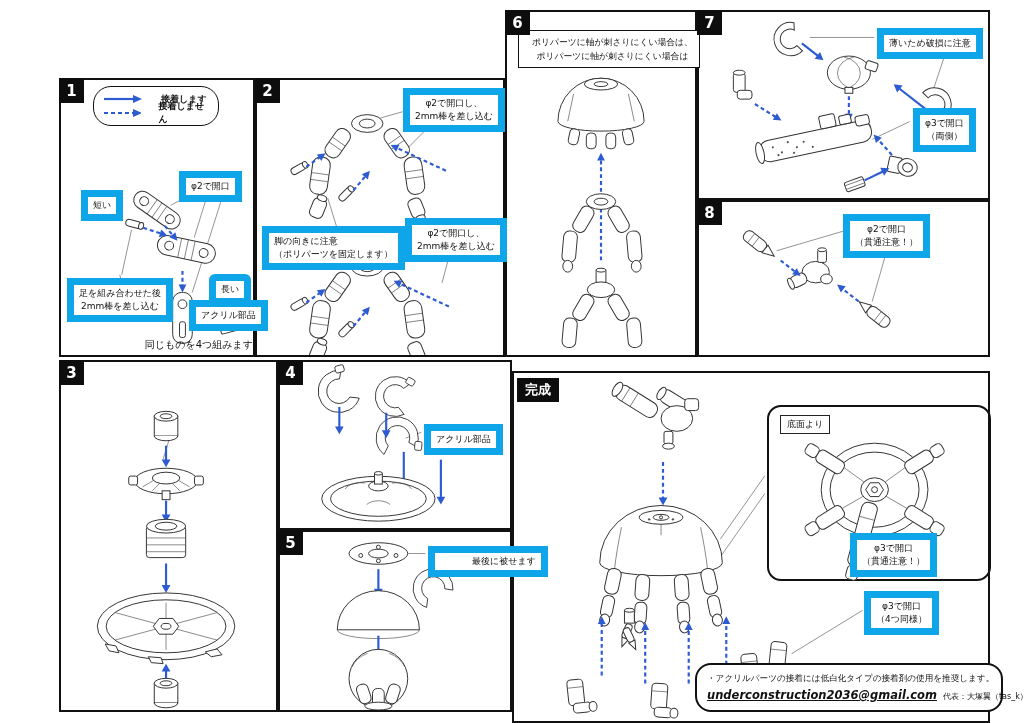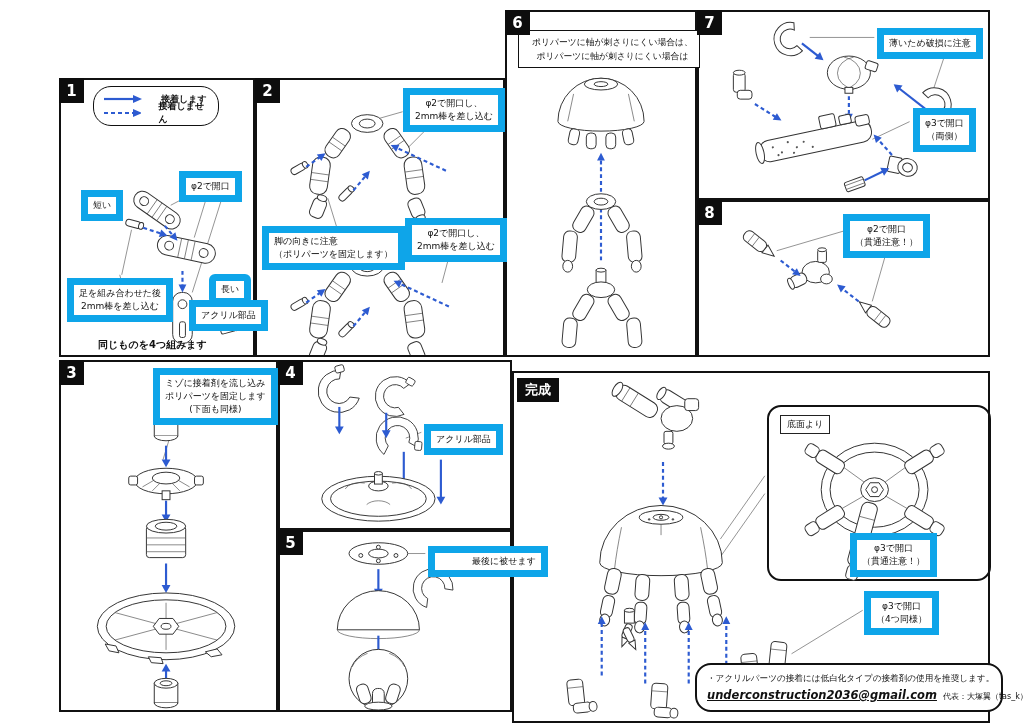--- a/index.html
+++ b/index.html
@@ -22,21 +22,21 @@
   .callout{position:absolute;background:#fff;border:7px solid #0ea5e9;padding:2px 5px;font-size:9px;
            line-height:1.45;text-align:center;white-space:nowrap;z-index:2;}
   .callout span{display:block;}
   .notebox{position:absolute;background:#fff;border:1.5px solid #111;padding:4px 6px;font-size:8.8px;
            line-height:1.6;text-align:center;white-space:nowrap;z-index:2;}
   .notebox span{display:block;margin-left:7px;}
   .legend{position:absolute;left:32px;top:6px;width:108px;border:1.5px solid #111;border-radius:18px;
           background:#fff;padding:5px 8px;z-index:2;}
   .legend-row{display:flex;align-items:center;gap:17px;height:14px;}
   .legend-row .lbl{font-size:9px;font-weight:bold;}
-  .plain{position:absolute;z-index:2;font-size:10px;font-weight:bold;text-align:left;margin-left:37px;}
+  .plain{position:absolute;z-index:2;font-size:10px;font-weight:normal;text-align:right;}
   .footerbox{position:absolute;border:2px solid #111;border-radius:16px;background:#fff;
              padding:6px 10px 5px 10px;font-size:8.6px;line-height:1.7;white-space:nowrap;z-index:2;}
   .email{font-weight:bold;text-decoration:underline;font-size:11.5px;font-style:italic;}
   .rep{font-size:8px;margin-left:6px;}
   .minilabel{position:absolute;background:#fff;border:1px solid #222;padding:2px 6px;font-size:9px;z-index:3;}
 </style>
 </head>
 <body>
 
 <div class="page">
@@ -559,25 +559,20 @@
           </g>
         </g>
       <g transform="translate(107,340)"></g>
       <g transform="translate(107,344)">
         <rect class="part" x="-12" y="-18" width="24" height="20"></rect>
         <path class="part" d="M-12,2 a12,5 0 0 0 24,0"></path>
         <ellipse class="part" cx="0" cy="-18" rx="12" ry="5"></ellipse>
         <ellipse class="part" cx="0" cy="-18" rx="6" ry="2.5"></ellipse>
       </g>
     </svg>
-    <div class="callout" style="left:92px;top:6px;">
-      <span>ミゾに接着剤を流し込み</span>
-        <span>ポリパーツを固定します</span>
-        <span>(下面も同様)</span>
-    </div>
   </div>
 
   <div class="box" style="left:278px;top:360px;width:234px;height:170px;">
     <div class="tab">4</div>
     <svg class="art" viewBox="0 0 234 170">
       <defs>
         <g id="hook4">
           <path class="part" d="M10,-22 A24,24 0 1 0 22,14 L12,10 A14,14 0 1 1 6,-13 Z"></path>
           <rect class="part" x="4" y="-28" width="10" height="8" rx="2"></rect>
         </g>

